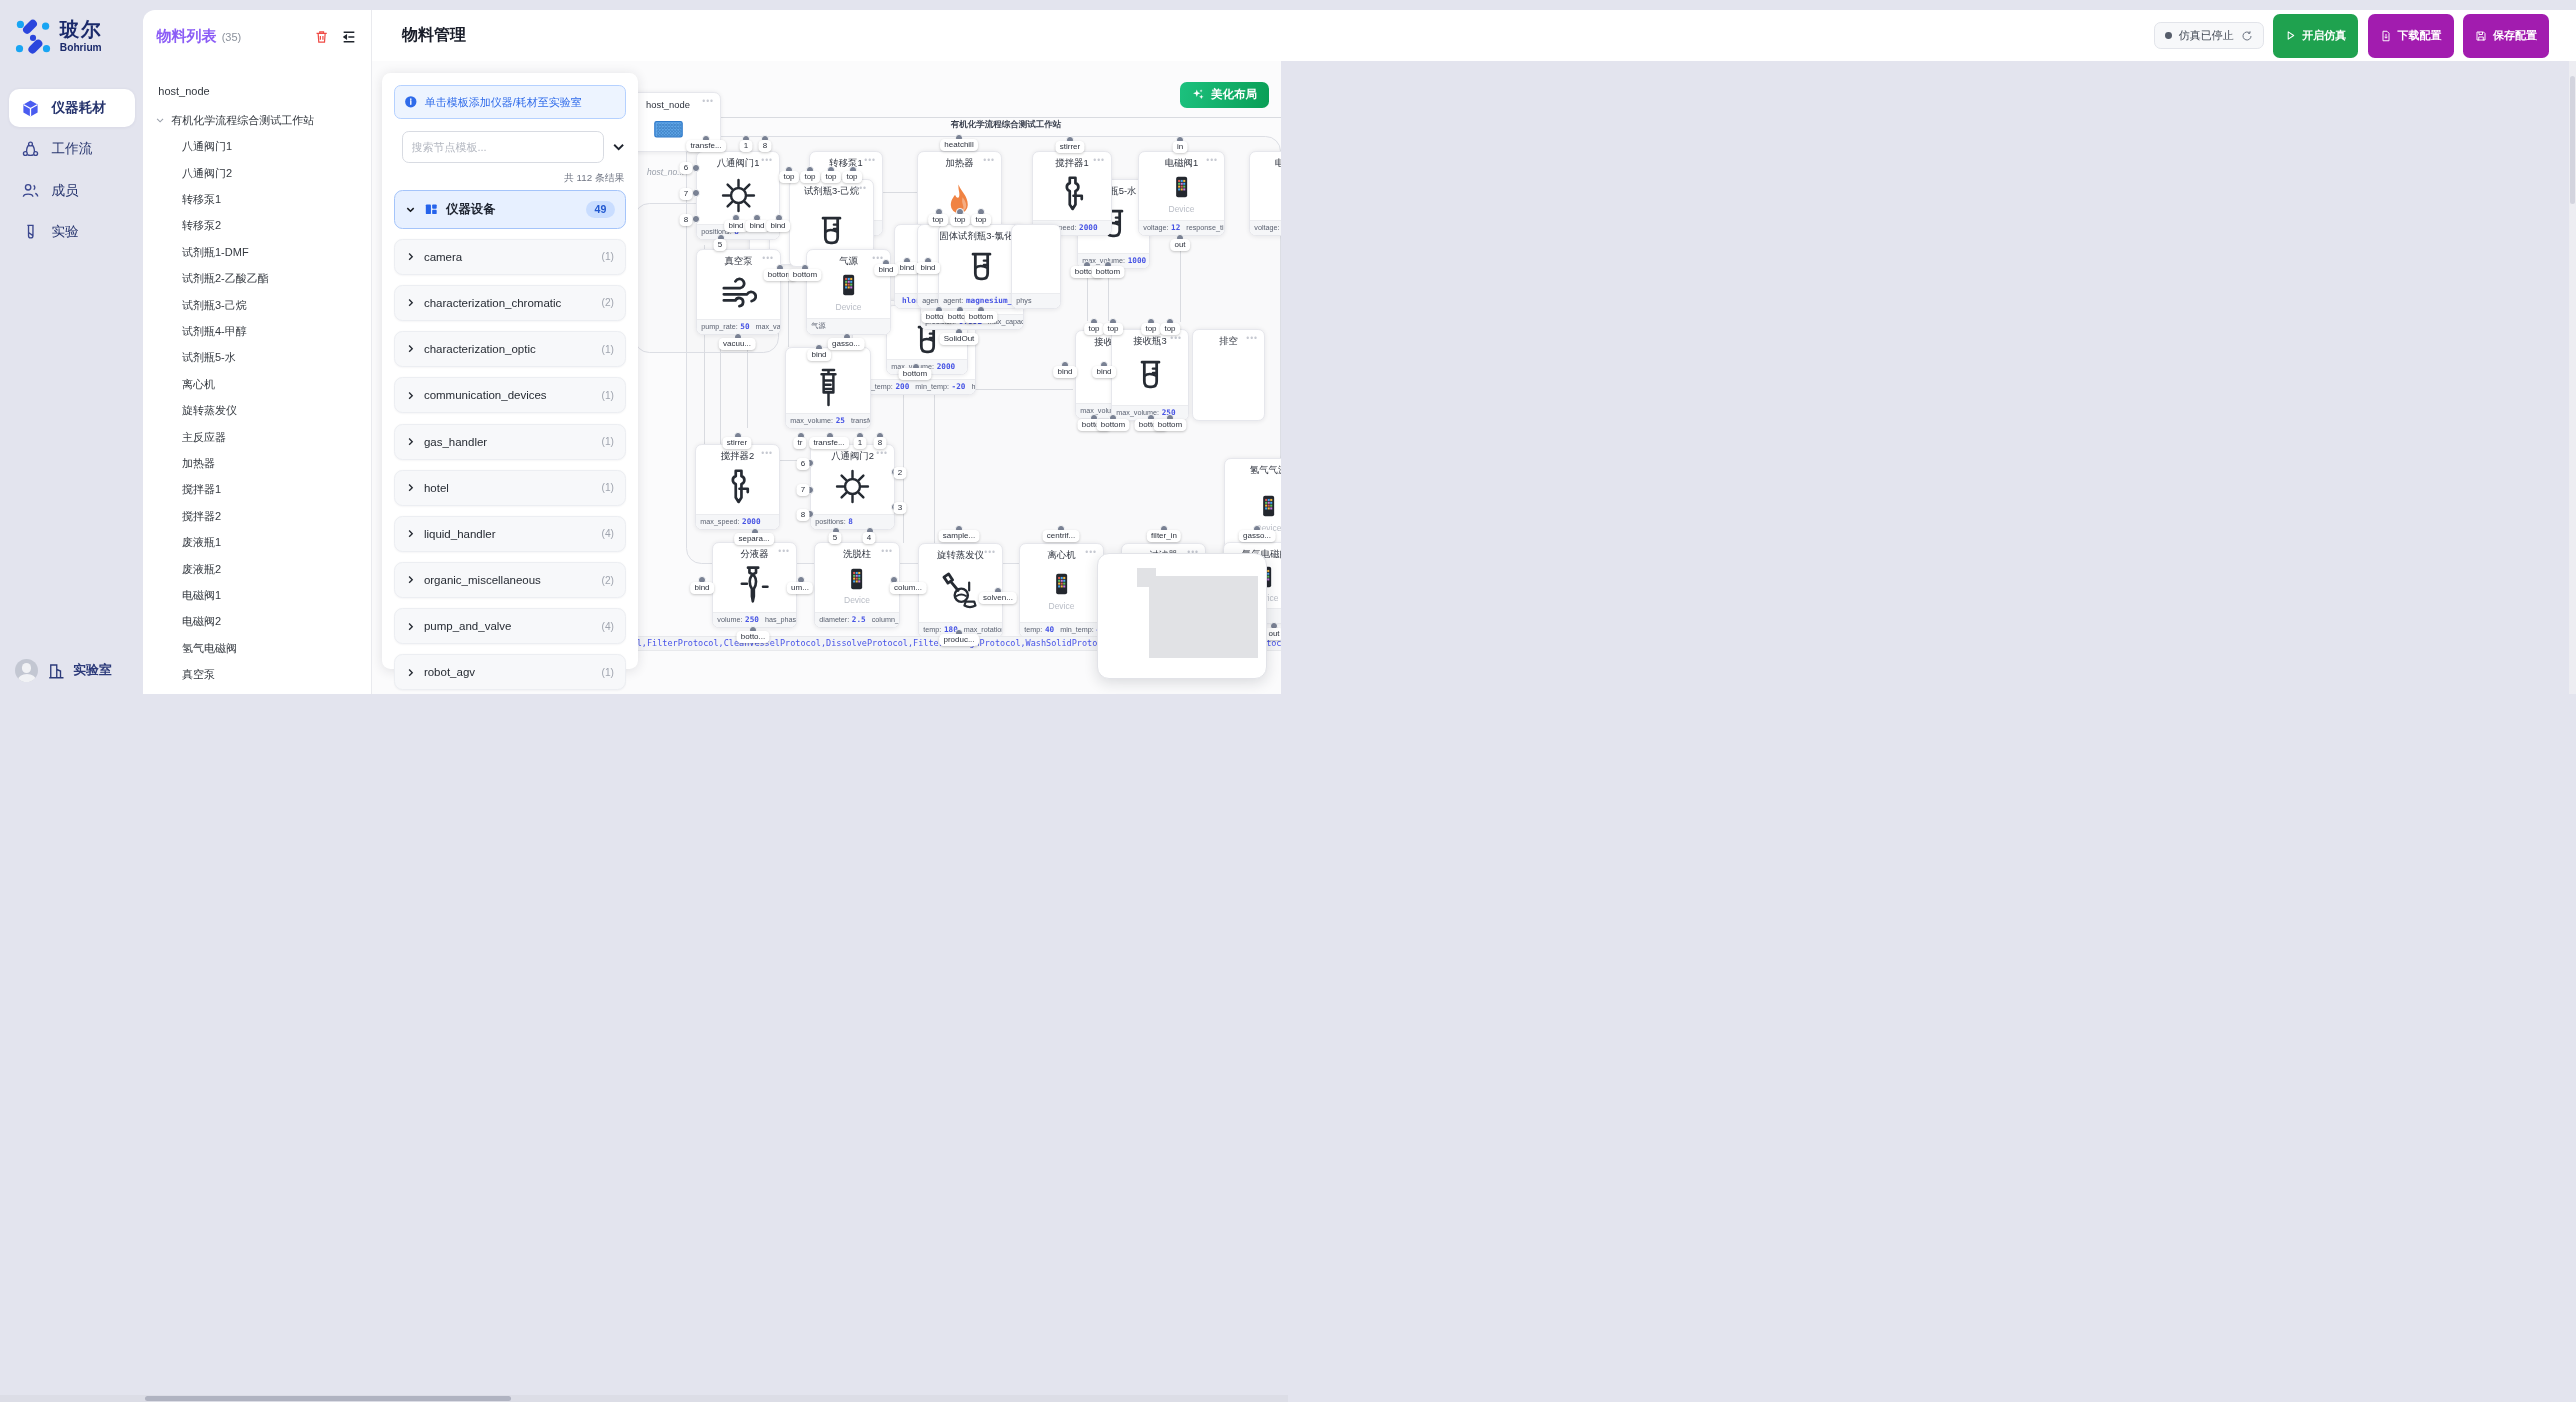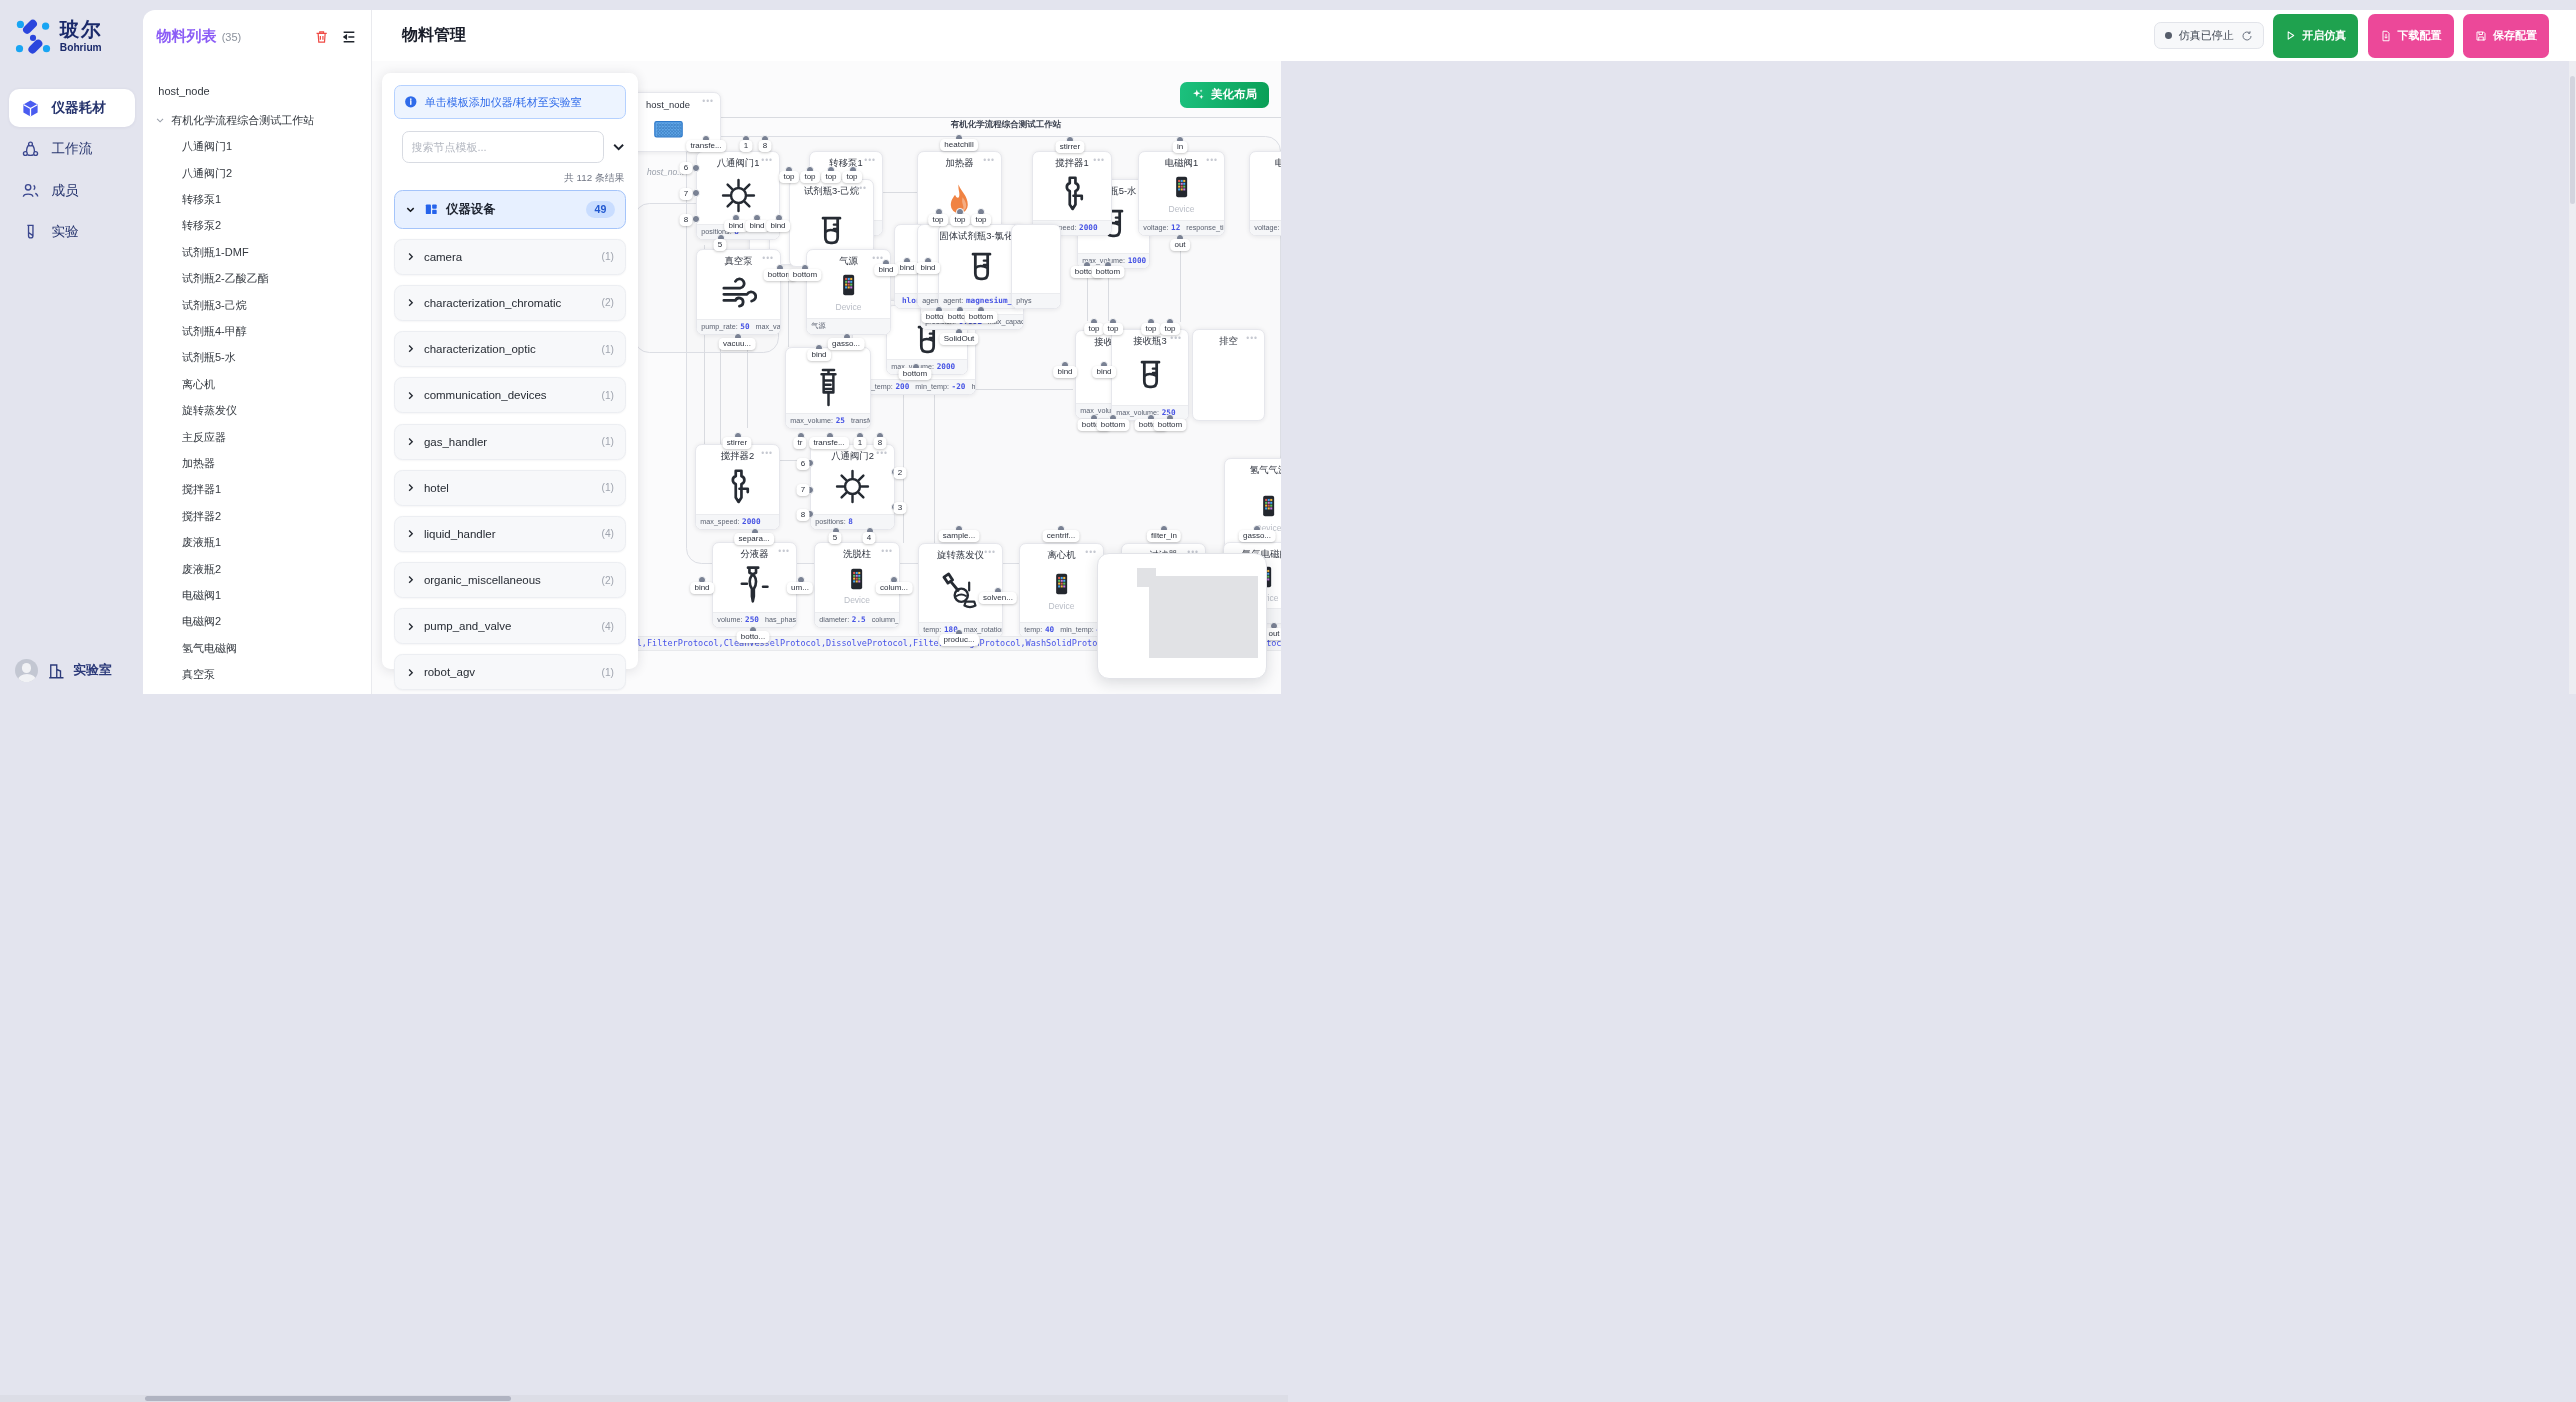--- a/index.html
+++ b/index.html
@@ -35,21 +35,21 @@
   
   #mainhead{position:absolute;left:372px;top:10.2px;right:0;height:51px;background:#fff;z-index:7;display:flex;align-items:center;}
   #page-title{font-size:16px;font-weight:bold;color:#181c28;margin-left:30px;}
   .head-actions{margin-left:auto;display:flex;align-items:center;gap:9.4px;padding-right:27px;}
   .status-pill{display:flex;align-items:center;gap:6.8px;height:27px;padding:0 10.2px;border:0.9px solid #e2e4ea;
     background:#f7f8fa;border-radius:6.8px;font-size:11px;color:#3f4652;cursor:pointer;}
   .status-dot{width:6.8px;height:6.8px;border-radius:50%;background:#565d6a;}
   .btn{display:flex;align-items:center;gap:6px;height:44px;padding:0 12px;border:none;border-radius:6.8px;
     color:#fff;font-size:11px;font-weight:bold;cursor:pointer;font-family:inherit;}
   .btn.green{background:#1fa24f;}
-  .btn.blue{background:#ec4899;}
+  .btn.blue{background:#a21caf;}
   
   #canvas{position:absolute;left:372px;top:56px;width:909px;height:638px;background:#fbfbfc;overflow:hidden;z-index:1;}
   .cgroup{position:absolute;border:1.3px solid #dcdee4;border-radius:15.3px;background:rgba(130,140,160,0.02);}
   .cedge{position:absolute;background:#d9dbe0;}
   .cnode{position:absolute;background:#fff;border:0.9px solid #e6e7ec;border-radius:6.8px;
     box-shadow:0 0.9px 4.3px rgba(25,30,40,.08);display:flex;flex-direction:column;overflow:hidden;}
   .cnode-title{height:18px;flex:none;display:flex;align-items:center;justify-content:center;
     font-size:9.4px;color:#2c313c;font-weight:500;position:relative;padding-top:4.3px;white-space:nowrap;}
   .cnode-menu{position:absolute;right:6px;top:4.3px;color:#c6c9d1;font-size:8.5px;letter-spacing:0.9px;line-height:1;}
   .cnode-body{flex:1;display:flex;flex-direction:column;align-items:center;justify-content:center;min-height:0;}
@@ -876,21 +876,21 @@
     <div class="pill" style="left: 497px; top: 476px;">4</div>
     <div class="pdot" style="left: 379px; top: 472px;"></div>
     <div class="pill" style="left: 382px; top: 477px;">separa...</div>
     <div class="pdot" style="left: 326px; top: 520px;"></div>
     <div class="pill" style="left: 330px; top: 526px;">bind</div>
     <div class="pdot" style="left: 377px; top: 570px;"></div>
     <div class="pill" style="left: 381px; top: 575px;">botto...</div>
     <div class="pdot" style="left: 425px; top: 520px;"></div>
     <div class="pill" style="left: 428px; top: 526px;">um...</div>
     <div class="pdot" style="left: 518px; top: 520px;"></div>
-    <div class="pill" style="left: 522px; top: 526px; text-align: center;">colum...</div>
+    <div class="pill" style="left: 536px; top: 526px; text-align: center;">colum...</div>
     <div class="pdot" style="left: 583px; top: 469px;"></div>
     <div class="pill" style="left: 587px; top: 474px;">sample...</div>
     <div class="pdot" style="left: 622px; top: 531px;"></div>
     <div class="pill" style="left: 626px; top: 536px;">solven...</div>
     <div class="pdot" style="left: 583px; top: 573px;"></div>
     <div class="pill" style="left: 587px; top: 578px;">produc...</div>
     <div class="pdot" style="left: 685px; top: 469px;"></div>
     <div class="pill" style="left: 689px; top: 474px;">centrif...</div>
     <div class="pdot" style="left: 788px; top: 469px;"></div>
     <div class="pill" style="left: 792px; top: 474px;">filter_in</div>

